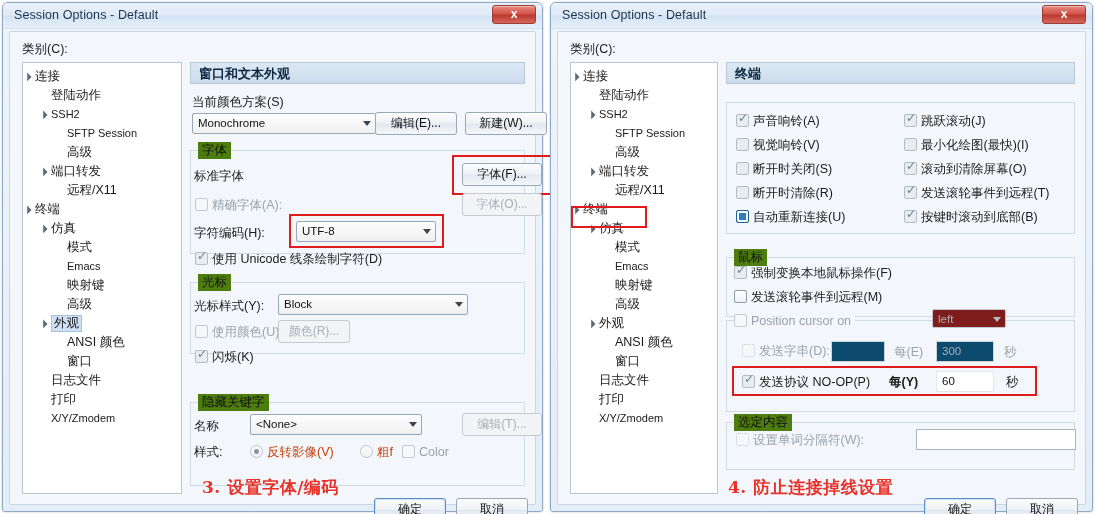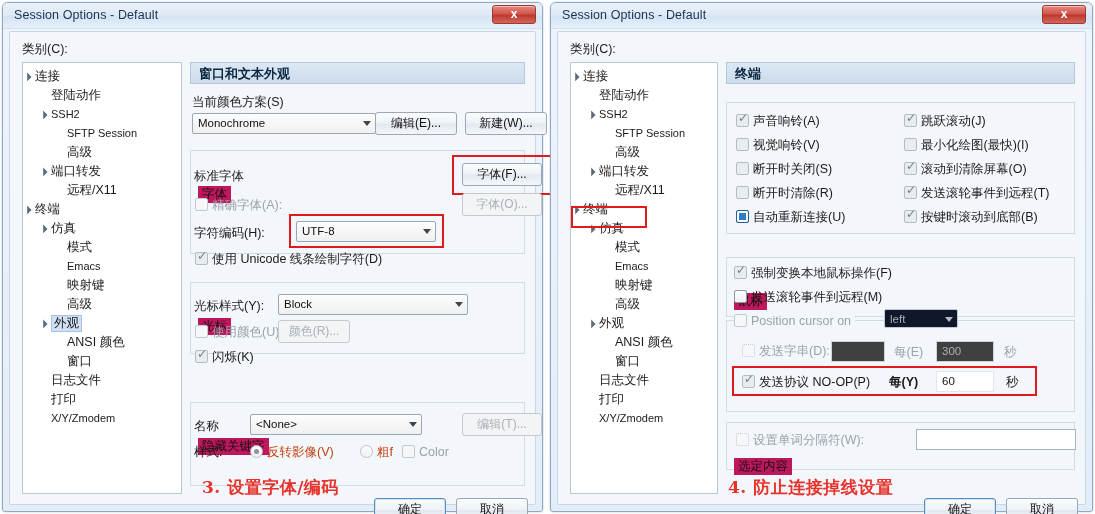--- a/index.html
+++ b/index.html
@@ -96,62 +96,62 @@
     font-size: 13px; color: #0b2740; font-weight: bold;
     padding: 2px 0 0 8px;
   }
 
   .group {
     position: absolute; left: 0; right: 0;
     border: 1px solid #d2dae2;
   }
   .group-title {
     position: absolute; top: -9px; left: 7px;
-    background: #be185d; padding: 0 4px;
-    font-size: 12.5px; color: #111; margin-top: 44px;
+    background: #4d7c0f; padding: 0 4px;
+    font-size: 12.5px; color: #111;
   }
 
   .lbl       { position: absolute; font-size: 12.5px; color: #1a1a1a; white-space: nowrap; }
   .lbl.dim   { color: #9aa3ab; }
 
   
   .combo {
     position: absolute; height: 21px;
     background: linear-gradient(to bottom,#fdfdfd,#f0f0f0);
     border: 1px solid #9aa7b4; border-radius: 2px;
     font-size: 11.5px; color: #111; line-height: 19px; padding-left: 5px;
     white-space: nowrap; overflow: hidden; cursor: pointer;
   }
   .combo .caret {
     position: absolute; right: 4px; top: 7px;
     border-left: 4px solid transparent; border-right: 4px solid transparent;
     border-top: 5px solid #3c4650;
   }
-  .combo.disabled { color:#a7aeb5; background:#0f172a; border-color:#c3c9cf; }
+  .combo.disabled { color:#a7aeb5; background:#7f1d1d; border-color:#c3c9cf;margin-left:48px; }
   .combo.disabled .caret { border-top-color:#b6bcc2; }
 
   
   .btn {
     position: absolute; height: 23px;
     background: linear-gradient(to bottom,#fbfcfd 0%,#eef2f6 48%,#e2e8ef 52%,#f4f7fa 100%);
     border: 1px solid #9aa7b4; border-radius: 3px;
     font-size: 12px; color: #111; text-align: center; line-height: 21px;
     white-space: nowrap; cursor: pointer;
   }
   .btn.disabled { color: #a9b0b7; border-color: #c4cad0; background:#f2f4f6; }
   .btn.default  { border-color: #5a8cc4; box-shadow: inset 0 0 0 1px #cfe2f6; }
 
   
   .tinput {
     position: absolute; height: 21px;
     background: #fff; border: 1px solid #a8b4c0;
     font-size: 11.5px; color: #111; line-height: 19px; padding-left: 5px;
     white-space: nowrap; overflow: hidden;
   }
-  .tinput.disabled { background:#404040; color:#aab0b6; border-color:#ccd2d8; }
+  .tinput.disabled { background:#0c4a6e; color:#aab0b6; border-color:#ccd2d8; }
   .tinput.flat { border-color:#cfd6dd; }
 
   
   .fontbox {
     position: absolute; background: #fff;
     font-family: "DejaVu Serif", serif; font-size: 17px; color: #111;
     letter-spacing: 1px; line-height: 26px; padding-left: 4px; white-space: nowrap;
   }
 
   

